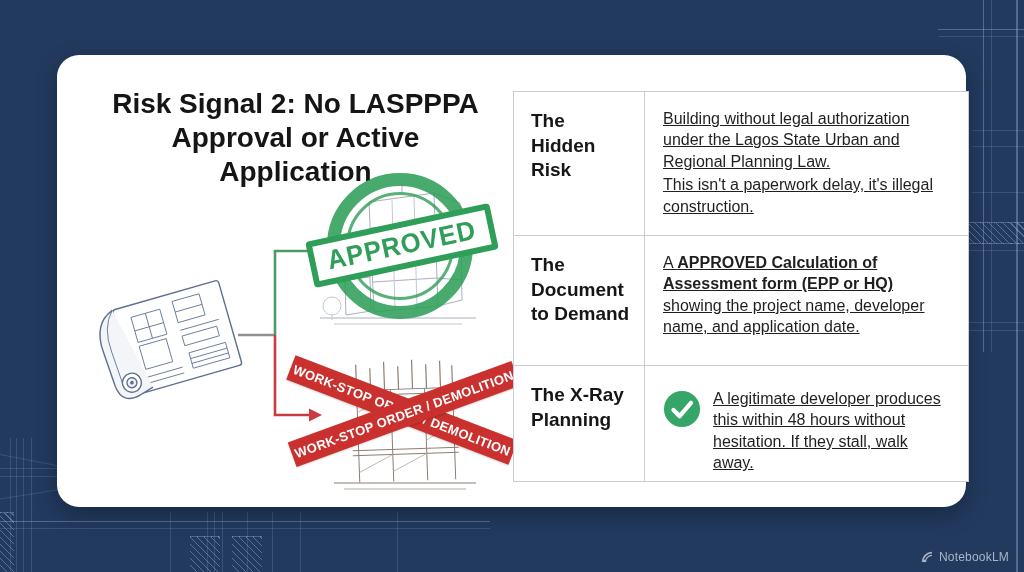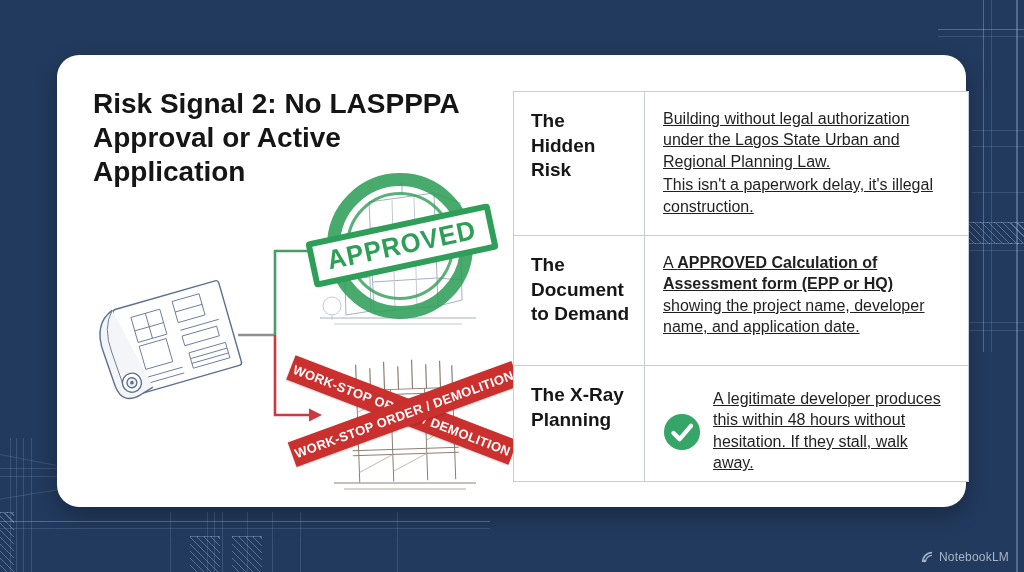--- a/index.html
+++ b/index.html
@@ -20,21 +20,21 @@
   .bp-diag{transform-origin:left center;}
 
   
   .card{
     position:absolute;left:57px;top:55px;width:909px;height:452px;
     background:#ffffff;border-radius:22px;
     box-shadow:0 8px 22px rgba(0,0,0,0.28);
   }
   .slide-title{
     position:absolute;left:36px;top:32px;width:405px;
-    font-size:28px;font-weight:700;color:#151515;line-height:1.22;letter-spacing:0px;
+    font-size:28px;font-weight:700;color:#151515;line-height:1.22;letter-spacing:0px;text-align:center;
   }
 
   
   .connector{position:absolute;left:172px;top:186px;}
 
   
   .approved-group{position:absolute;left:255px;top:115px;width:172px;height:158px;}
   .approved-building{position:absolute;left:0;top:8px;}
   .stamp-ring{
     position:absolute;left:15px;top:3px;width:146px;height:146px;box-sizing:border-box;
@@ -77,21 +77,21 @@
     font-size:19px;font-weight:700;color:#161616;line-height:1.3;
   }
   .cell-content{
     padding:16px 16px 12px 18px;
     font-size:16px;color:#1f1f1f;line-height:1.34;text-decoration:underline;
   }
   .row-border{border-bottom:1px solid #c9ccd0;}
   .cell-content p{margin:0;}
   .cell-content p + p{margin-top:2px;}
   .bold-seg{font-weight:700;}
-  .verdict-flex{display:flex;gap:12px;align-items:center;padding-top:6px;}
+  .verdict-flex{display:flex;gap:12px;align-items:flex-start;padding-top:6px;}
   .check-circle{flex:0 0 auto;margin-top:2px;}
   .verdict-text{flex:1;}
 
   
   .watermark{
     position:absolute;right:15px;bottom:8px;
     display:flex;align-items:center;gap:5px;
     color:#a9b5c8;font-size:12px;letter-spacing:0.2px;
   }
 </style>

